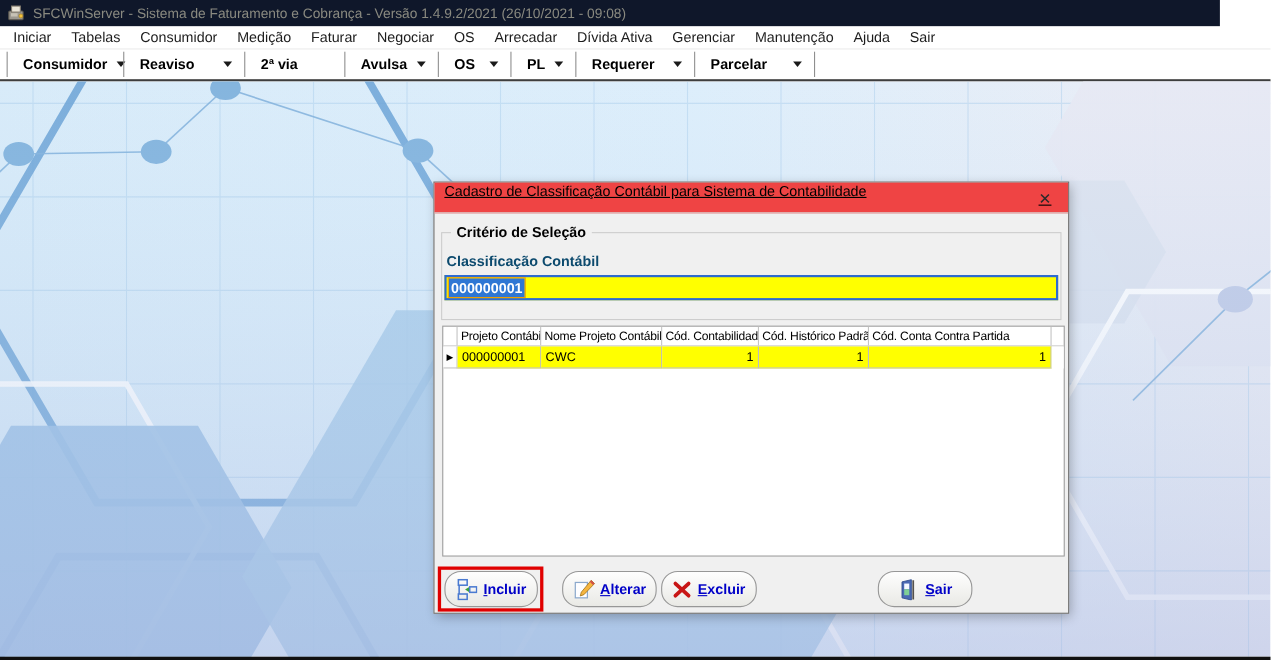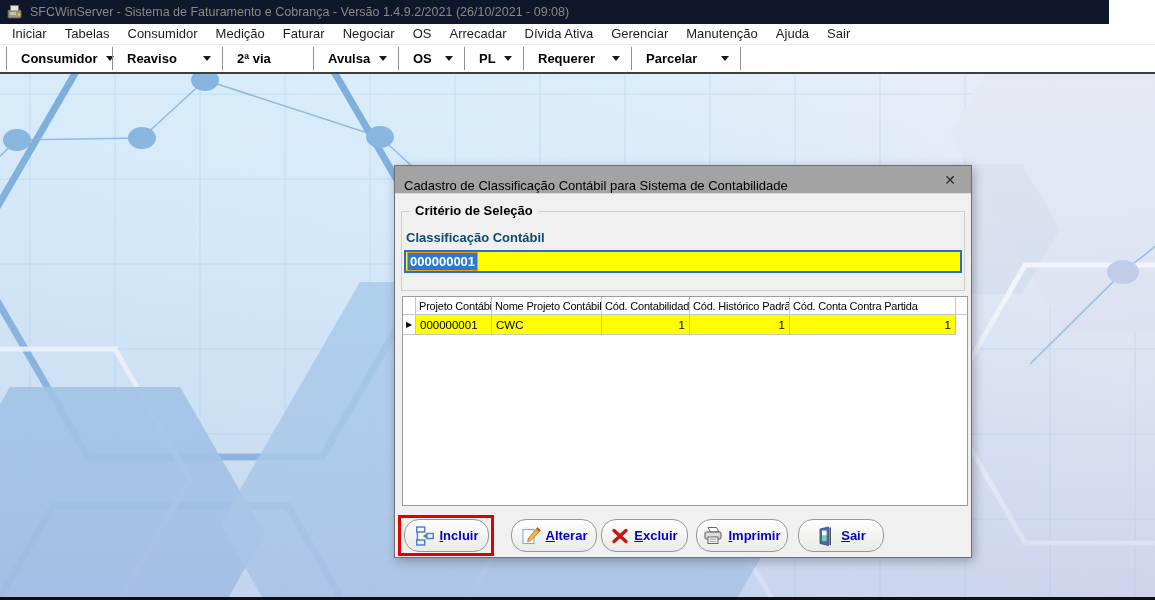--- a/index.html
+++ b/index.html
@@ -18,21 +18,21 @@
   .tb-label { font-weight:bold; font-size:13px; color:#000; white-space:nowrap; }
   .chev { width:0; height:0; border-left:4px solid transparent; border-right:4px solid transparent; border-top:5px solid #1a1a1a; margin-left:8px; }
   .toolbar-underline { position:absolute; top:72px; left:0; width:1155px; height:2px; background:#3e3e3e; }
 
   
   .desktop { position:absolute; top:74px; left:0; width:1155px; height:523px; }
   .bottom-edge { position:absolute; top:597px; left:0; width:1155px; height:3px; background:#101010; }
 
   
   .dialog { position:absolute; left:394px; top:165px; width:578px; height:393px; background:#f0f0f0; border:1px solid #6f6f6f; box-shadow:2px 3px 10px rgba(0,0,0,.28); }
-  .dlg-titlebar { height:28px; background:#a3a3a3; border-bottom:1px solid #dadada; display:flex; align-items:flex-end; }
+  .dlg-titlebar { height:28px; background:#ef4444; border-bottom:1px solid #dadada; display:flex; align-items:flex-start;text-decoration:underline; }
   .dlg-title { font-size:13px; color:#000; padding-left:9px; white-space:nowrap; }
   .dlg-close { margin-left:auto; width:42px; height:27px; display:flex; align-items:center; justify-content:center; font-size:14px; color:#2b2b2b; cursor:default; }
 
   .groupbox { position:absolute; left:6px; top:45px; width:564px; height:80px; border:1px solid #cdcdcd; }
   .groupbox-label { position:absolute; top:-9px; left:8px; background:#f0f0f0; padding:0 5px; font-size:13px; font-weight:bold; color:#000; }
   .field-label { position:absolute; left:11px; top:64px; font-size:13px; font-weight:bold; color:#0c4a6e; }
   .textbox { position:absolute; left:9px; top:84px; width:558px; height:23px; background:#ffff00; border:2px solid #2e6bd0; display:flex; align-items:center; padding-left:2px; cursor:text; }
   .textbox .sel { background:#2f77d4; color:#fff; font-weight:bold; font-size:13px; line-height:15px; padding:1px 2px; outline:1px solid #f0a000; }
 
   .grid { position:absolute; left:7px; top:130px; width:566px; height:210px; background:#fff; border:1px solid #9b9b9b; }
@@ -233,30 +233,20 @@
     <span><u>A</u><span>lterar</span></span>
   </div>
 
   <div class="btn" style="left:206px; width:87px;">
     <svg width="18" height="18" viewBox="0 0 18 18">
       <path d="M3 3.5 L15 14.5 M15 3.5 L3 14.5" stroke="#c81616" stroke-width="3.4" stroke-linecap="round"></path>
     </svg>
     <span><u>E</u><span>xcluir</span></span>
   </div>
 
-  <div class="btn" style="left:301px; width:92px;">
-    <svg width="20" height="20" viewBox="0 0 20 20">
-      <polygon points="5,1.5 13.5,1.5 16,6 7.5,6" fill="#ffffff" stroke="#666" stroke-width="1"></polygon>
-      <rect x="2" y="6" width="16" height="7" rx="1.2" fill="#dcdcdc" stroke="#555" stroke-width="1"></rect>
-      <rect x="5" y="11" width="10" height="6.5" fill="#ffffff" stroke="#666" stroke-width="1"></rect>
-      <line x1="6.5" y1="13.2" x2="13.5" y2="13.2" stroke="#999" stroke-width="1"></line>
-      <line x1="6.5" y1="15.4" x2="13.5" y2="15.4" stroke="#999" stroke-width="1"></line>
-    </svg>
-    <span><u>I</u><span>mprimir</span></span>
-  </div>
 
   <div class="btn" style="left:403px; width:86px;">
     <svg width="20" height="20" viewBox="0 0 20 20">
       <line x1="14.2" y1="1.5" x2="14.2" y2="19" stroke="#55524e" stroke-width="1.6"></line>
       <polygon points="4,3 12.5,1 12.5,19.5 4,17.5" fill="#4a69b4" stroke="#2c4a8c" stroke-width="0.8"></polygon>
       <rect x="6" y="4.5" width="4.6" height="5.2" fill="#f4f8ff"></rect>
       <rect x="6" y="9.7" width="4.6" height="5.4" fill="#7fcf96"></rect>
     </svg>
     <span><u>S</u><span>air</span></span>
   </div>

